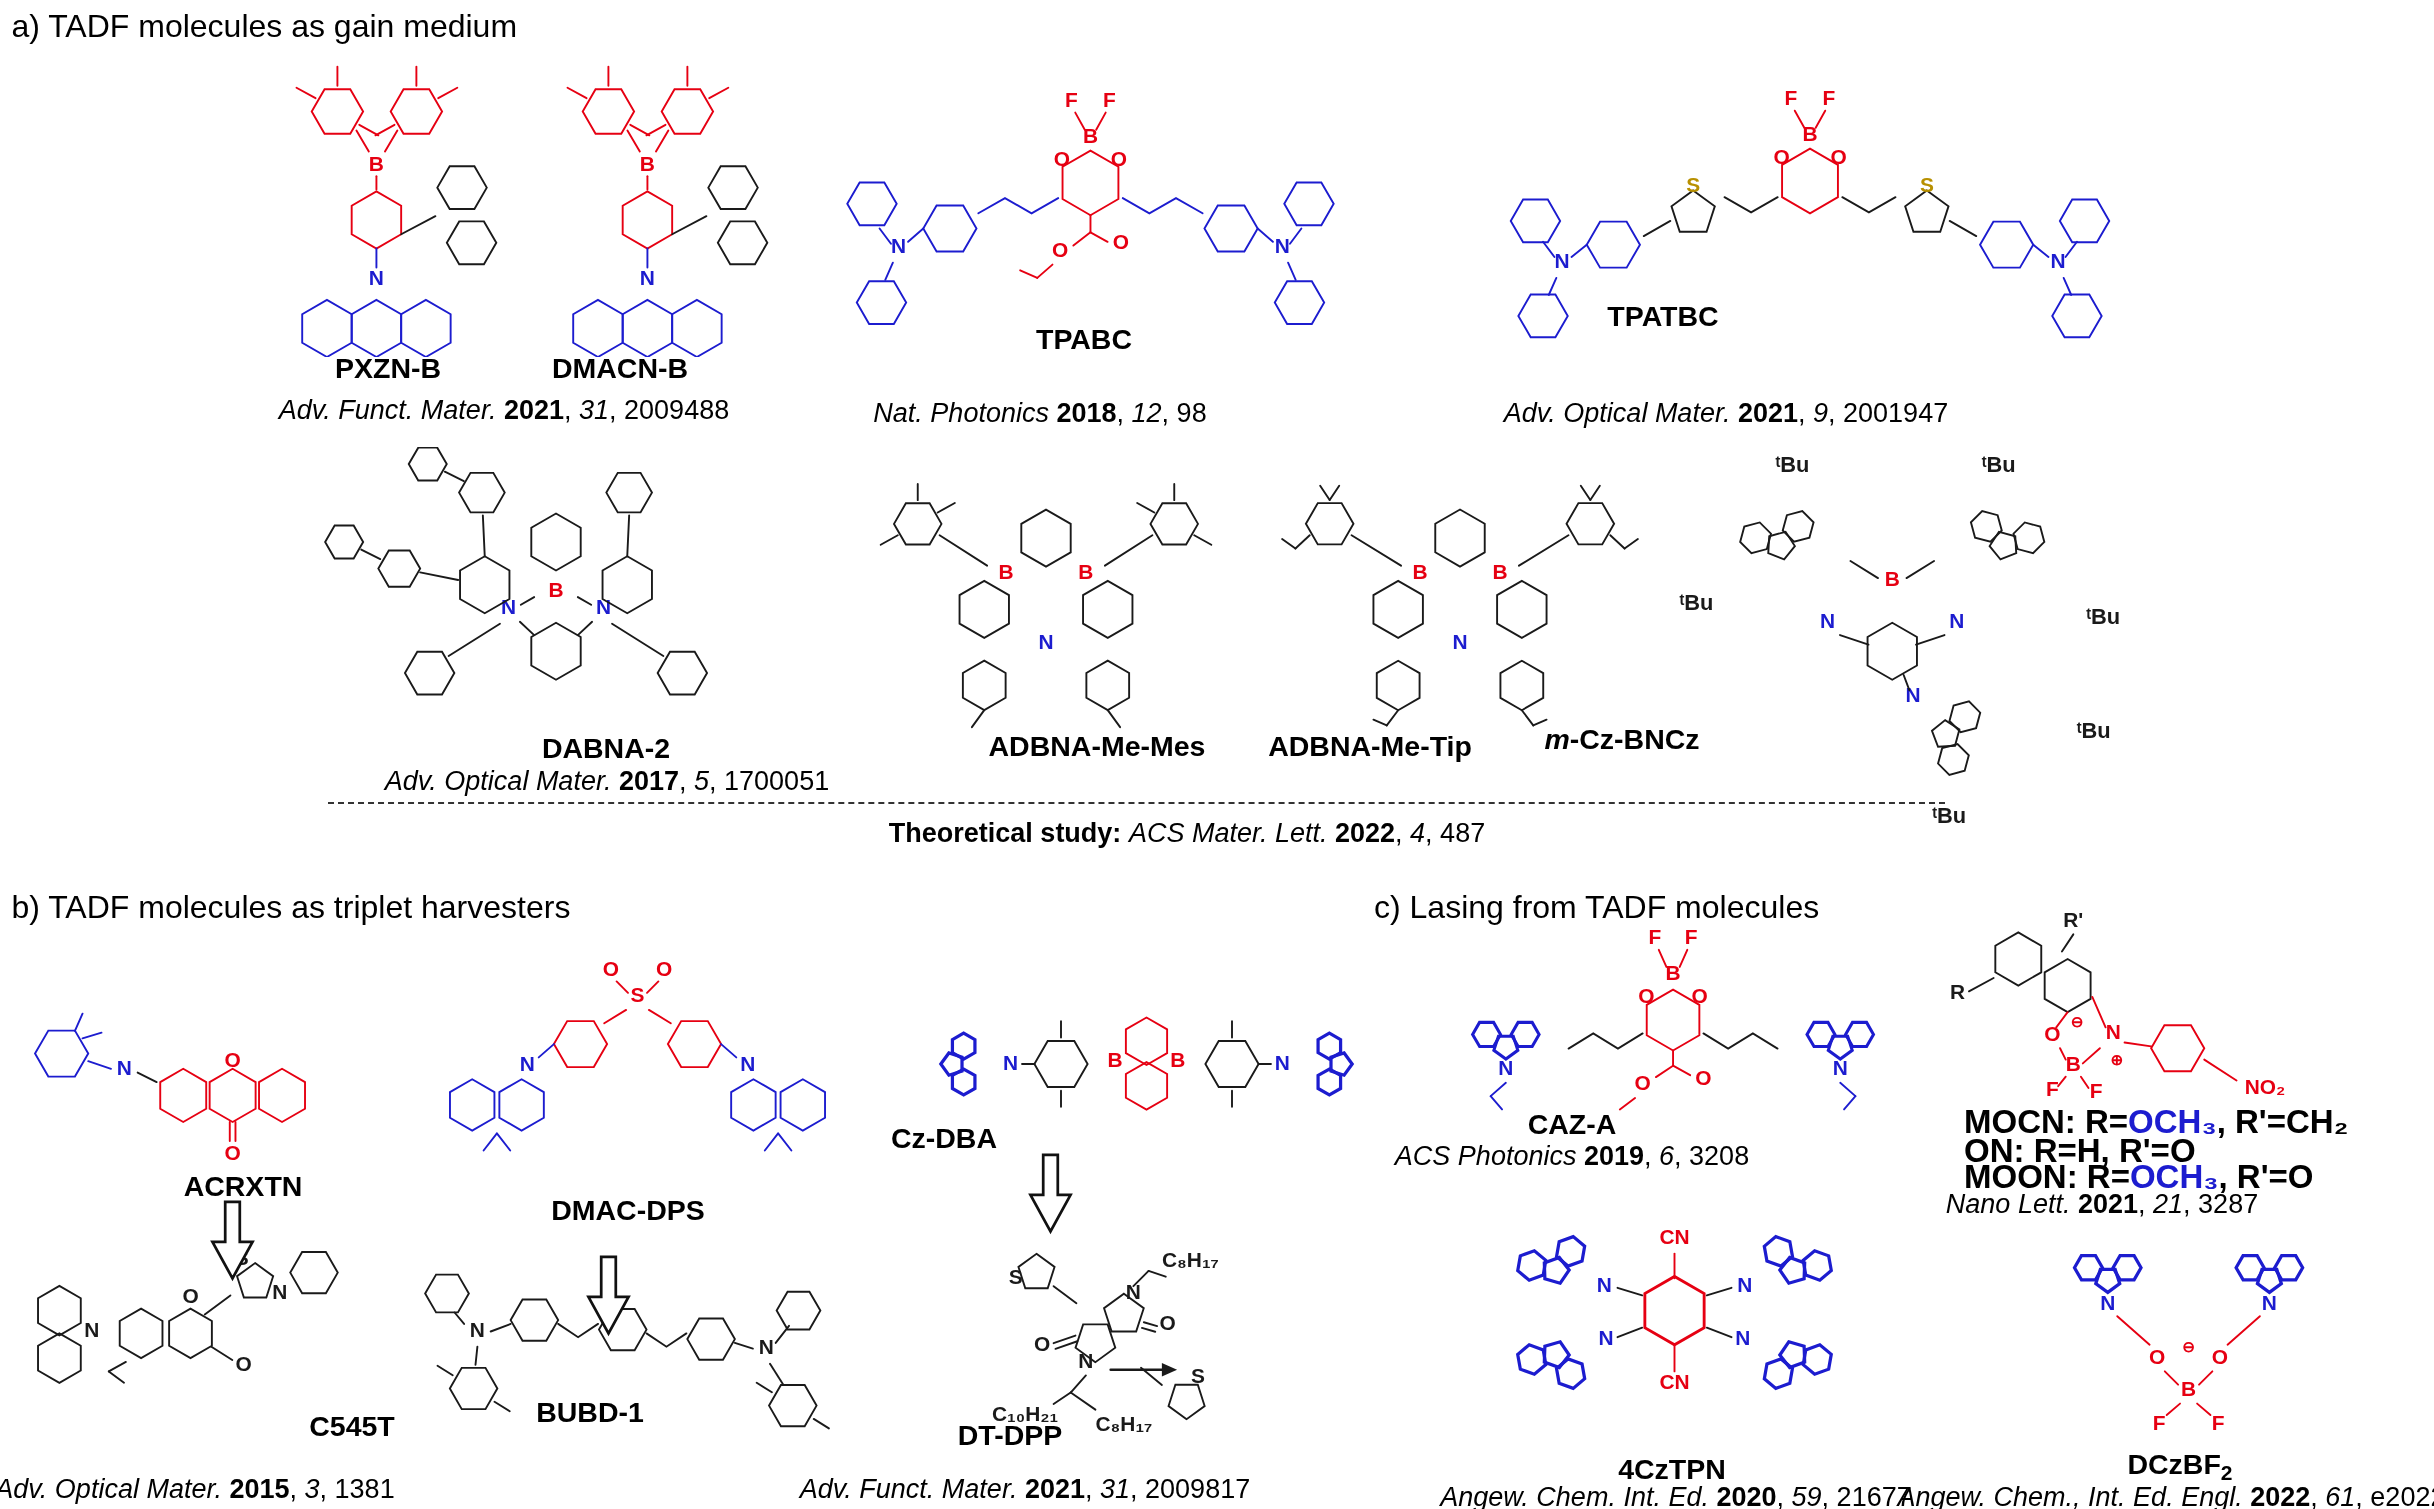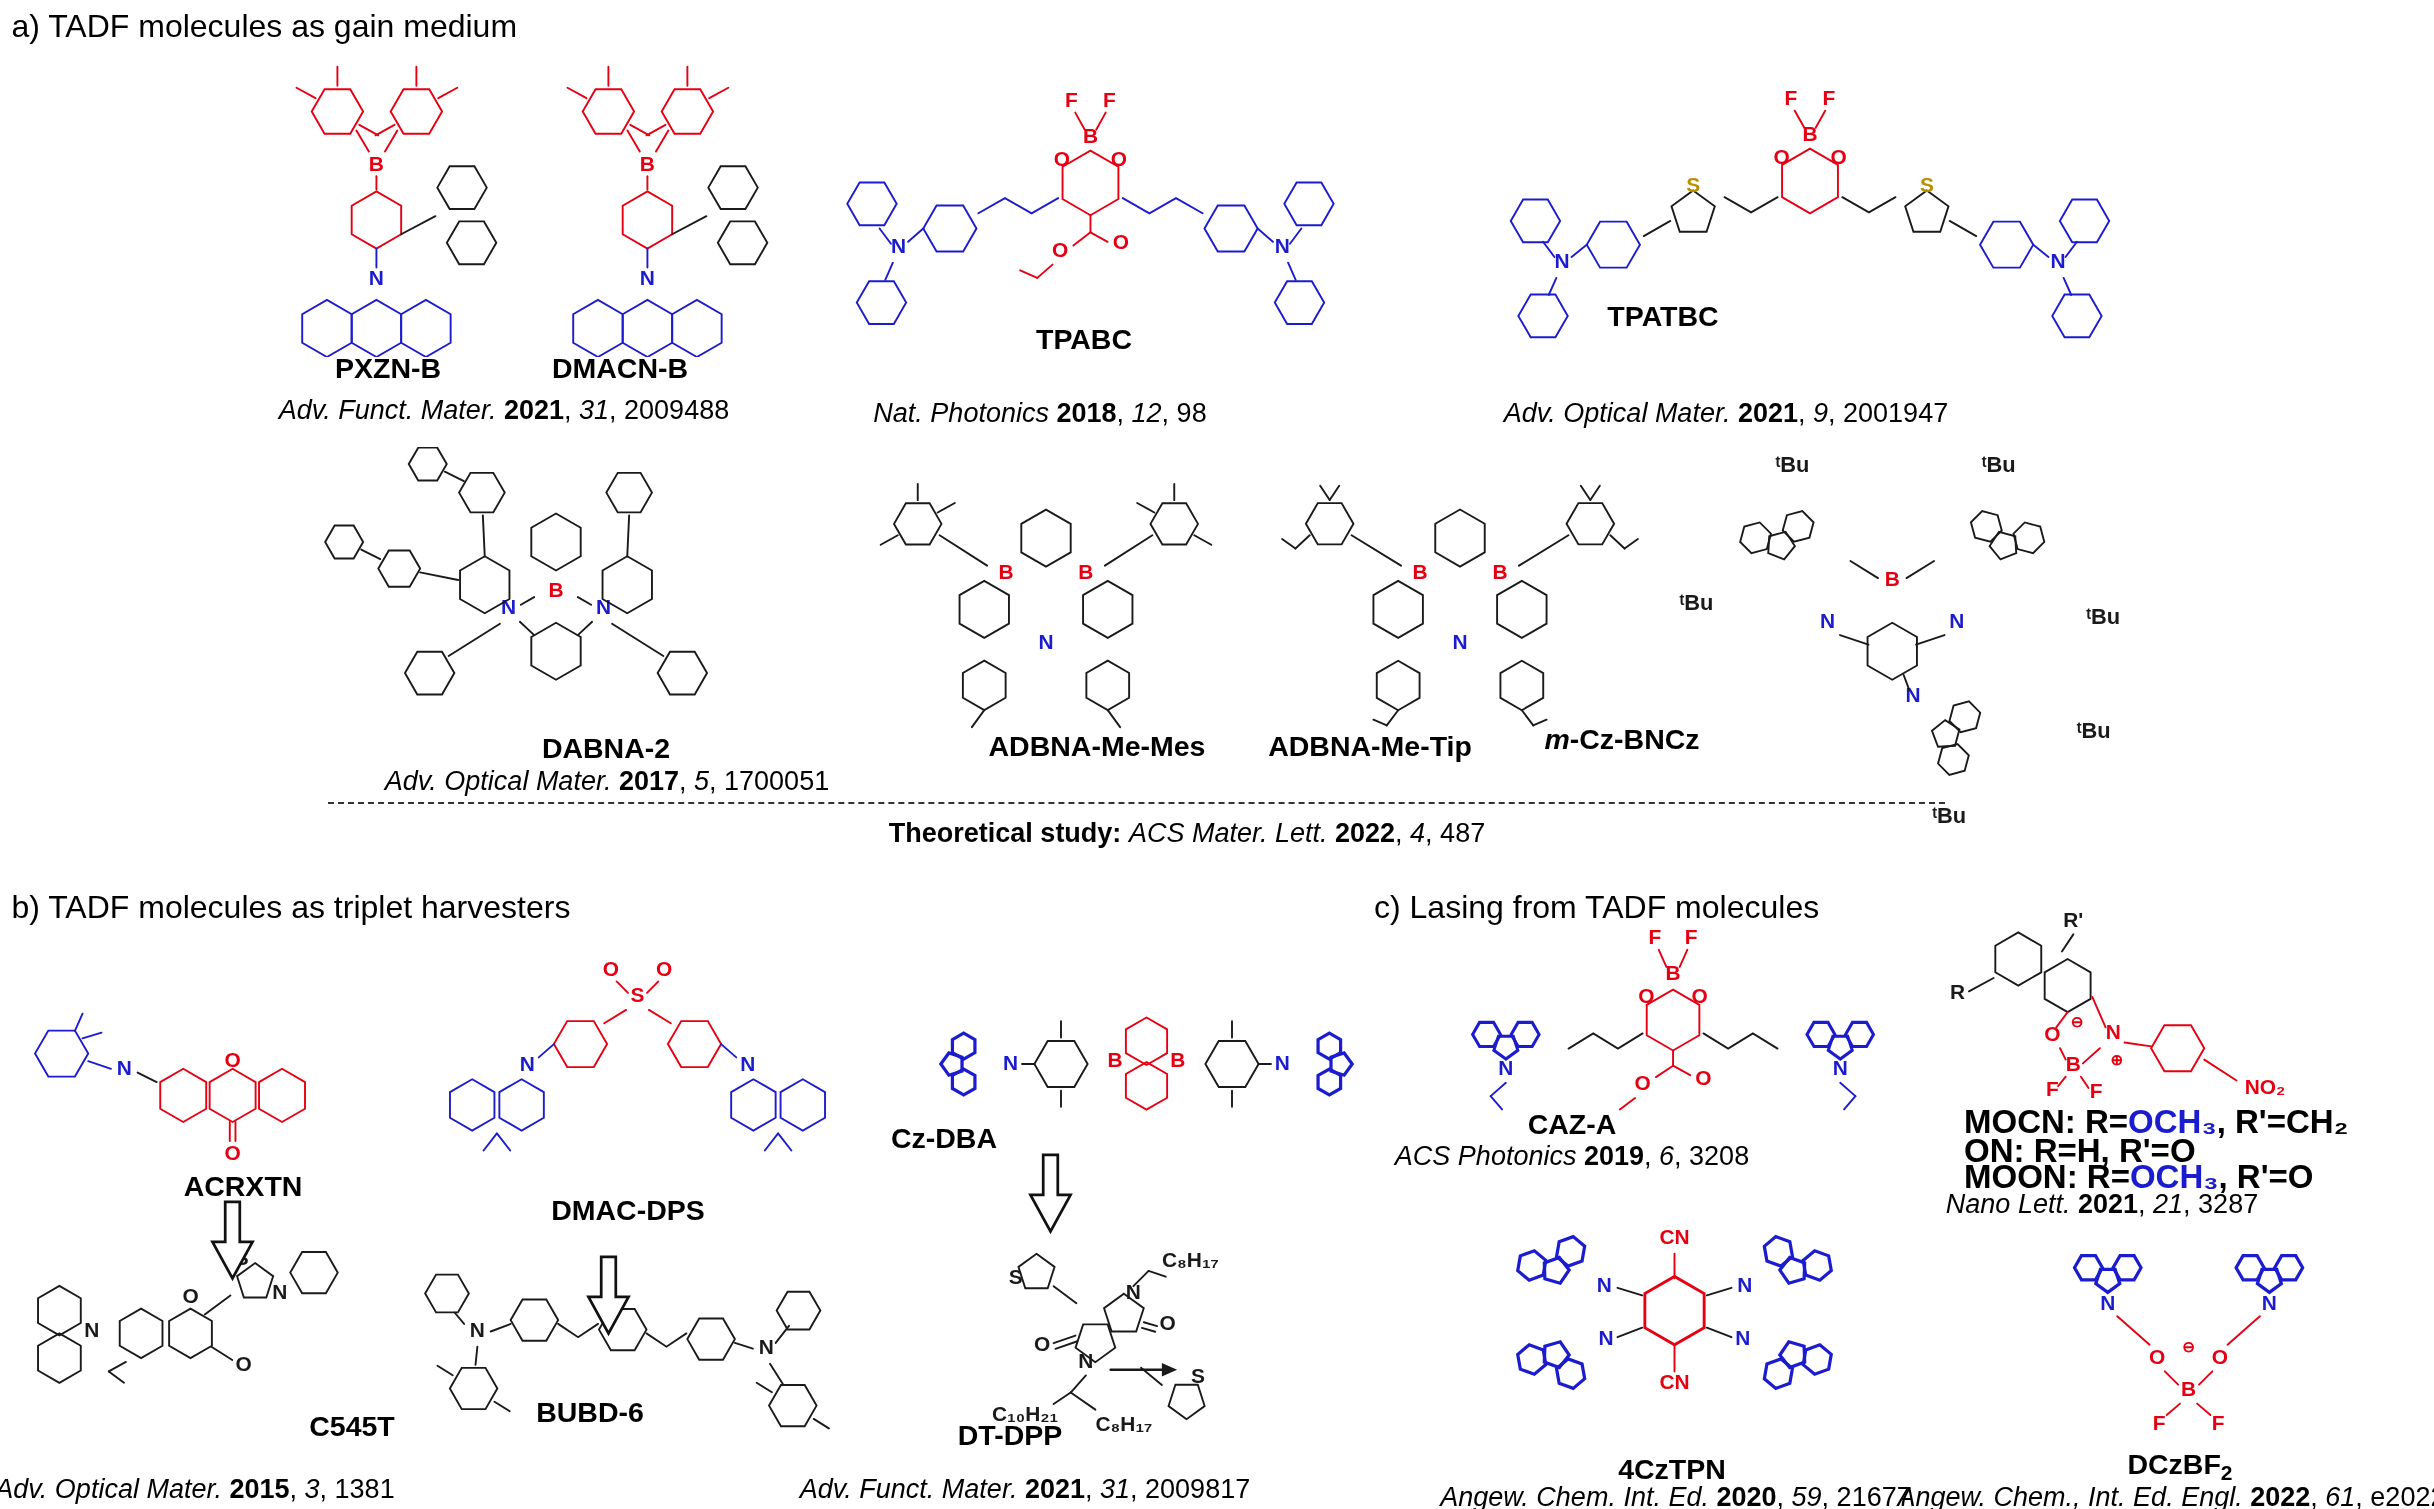--- a/index.html
+++ b/index.html
@@ -516,21 +516,21 @@
 <div class="mlabel" style="left:1065px;top:323px;margin-left:19px;">TPABC</div>
 <div class="mlabel" style="left:1663px;top:300px;">TPATBC</div>
 <div class="mlabel" style="left:606px;top:732px;">DABNA-2</div>
 <div class="mlabel" style="left:1097px;top:730px;">ADBNA-Me-Mes</div>
 <div class="mlabel" style="left:1370px;top:730px;">ADBNA-Me-Tip</div>
 <div class="mlabel" style="left:1622px;top:723px;text-align:center;"><i>m</i><span>-Cz-BNCz</span></div>
 <div class="mlabel" style="left:243px;top:1170px;">ACRXTN</div>
 <div class="mlabel" style="left:628px;top:1194px;">DMAC-DPS</div>
 <div class="mlabel" style="left:944px;top:1122px;">Cz-DBA</div>
 <div class="mlabel" style="left:352px;top:1410px;">C545T</div>
-<div class="mlabel" style="left:590px;top:1396px;">BUBD-6</div>
+<div class="mlabel" style="left:590px;top:1396px;">BUBD-1</div>
 <div class="mlabel" style="left:1010px;top:1419px;">DT-DPP</div>
 <div class="mlabel" style="left:1572px;top:1108px;">CAZ-A</div>
 <div class="mlabel" style="left:1672px;top:1453px;">4CzTPN</div>
 <div class="mlabel" style="left:2180px;top:1448px;"><span>DCzBF</span><span class="sub">2</span></div>
 
 <div class="rline" style="left:1964px;top:1103px;"><span>MOCN: R=</span><span class="bl">OCH₃</span><span>, R'=CH₂</span></div>
 <div class="rline" style="left:1964px;top:1132px;"><span>ON: R=H, R'=O</span></div>
 <div class="rline" style="left:1964px;top:1158px;"><span>MOON: R=</span><span class="bl">OCH₃</span><span>, R'=O</span></div>
 
 <div class="cite" style="left:504px;top:395px;"><i>Adv. Funct. Mater.</i> <b>2021</b>, <i>31</i>, <span>2009488</span></div>

